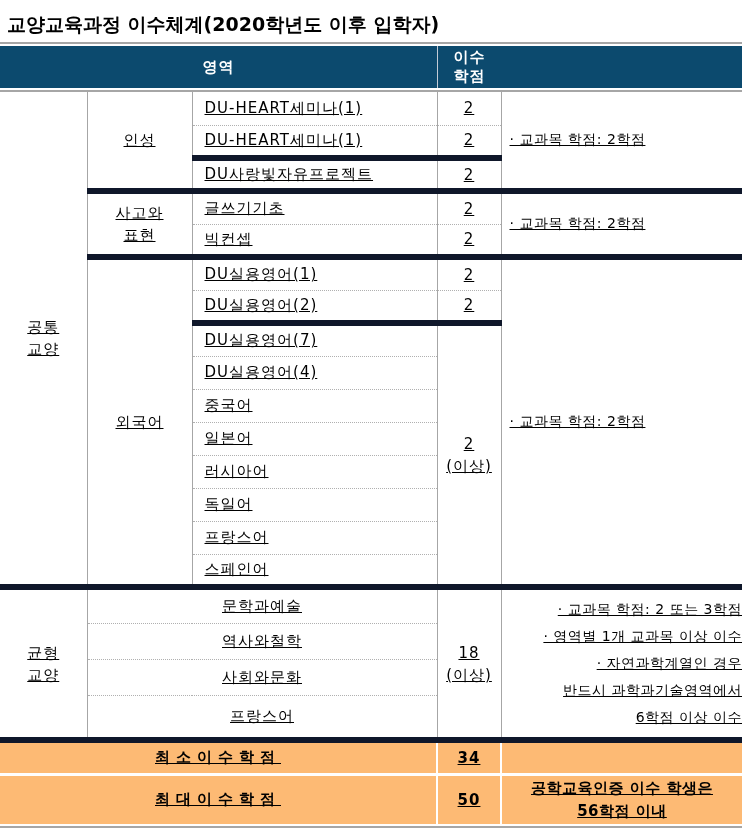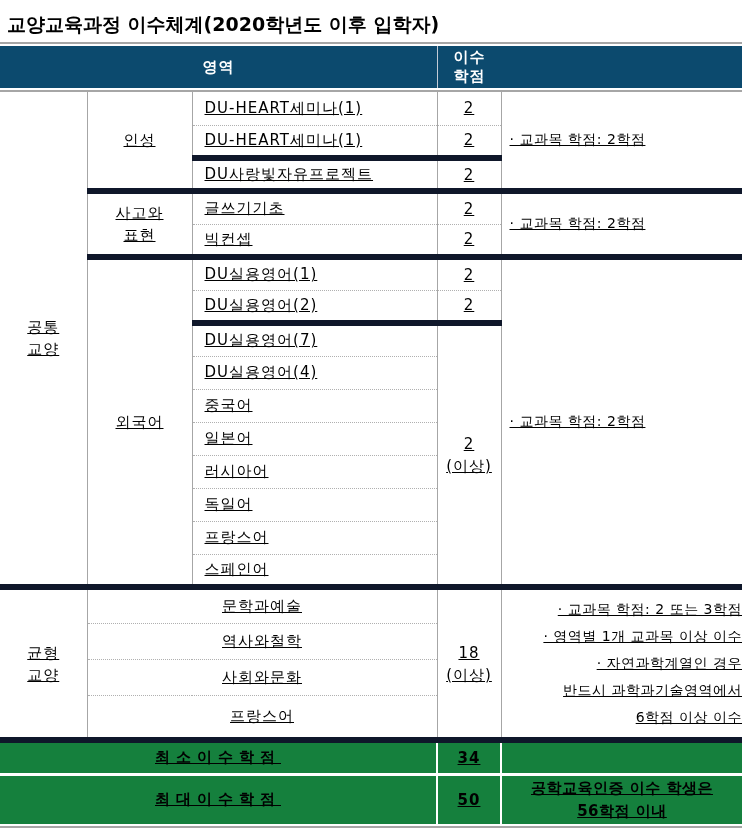--- a/index.html
+++ b/index.html
@@ -53,21 +53,21 @@
   .bb-s { border-bottom: 6px solid #0f172a; }
 
   .pre { white-space: pre-line; line-height: 22px; }
 
   .course { text-align: left; padding-left: 12px; }
 
   .remark-cell { font-size: 14px; letter-spacing: 0.5px; text-align: left; padding-left: 8px; margin-left: 12px; }
   .remark-multi { line-height: 27px; padding-left: 6px; text-align: right; }
   .remark-multi .cont { padding-left: 14px; }
 
-  .foot td { background: #15803d; font-weight: bold; font-size: 15px; }
+  .foot td { background: #fdba74; font-weight: bold; font-size: 15px; }
   .foot-label { letter-spacing: 6px; }
   .blw { border-left: 2px solid #fff; margin-left: 30px; }
   .sep-bot td { border-bottom: 3px solid #fff; }
   .foot-remark { white-space: pre-line; line-height: 23px; letter-spacing: 0.5px; }
 
   .bottom-line { height: 2px; background: #a6a6a6; margin-top: 2px; width: 742px; }
 </style>
 </head>
 <body>
 

